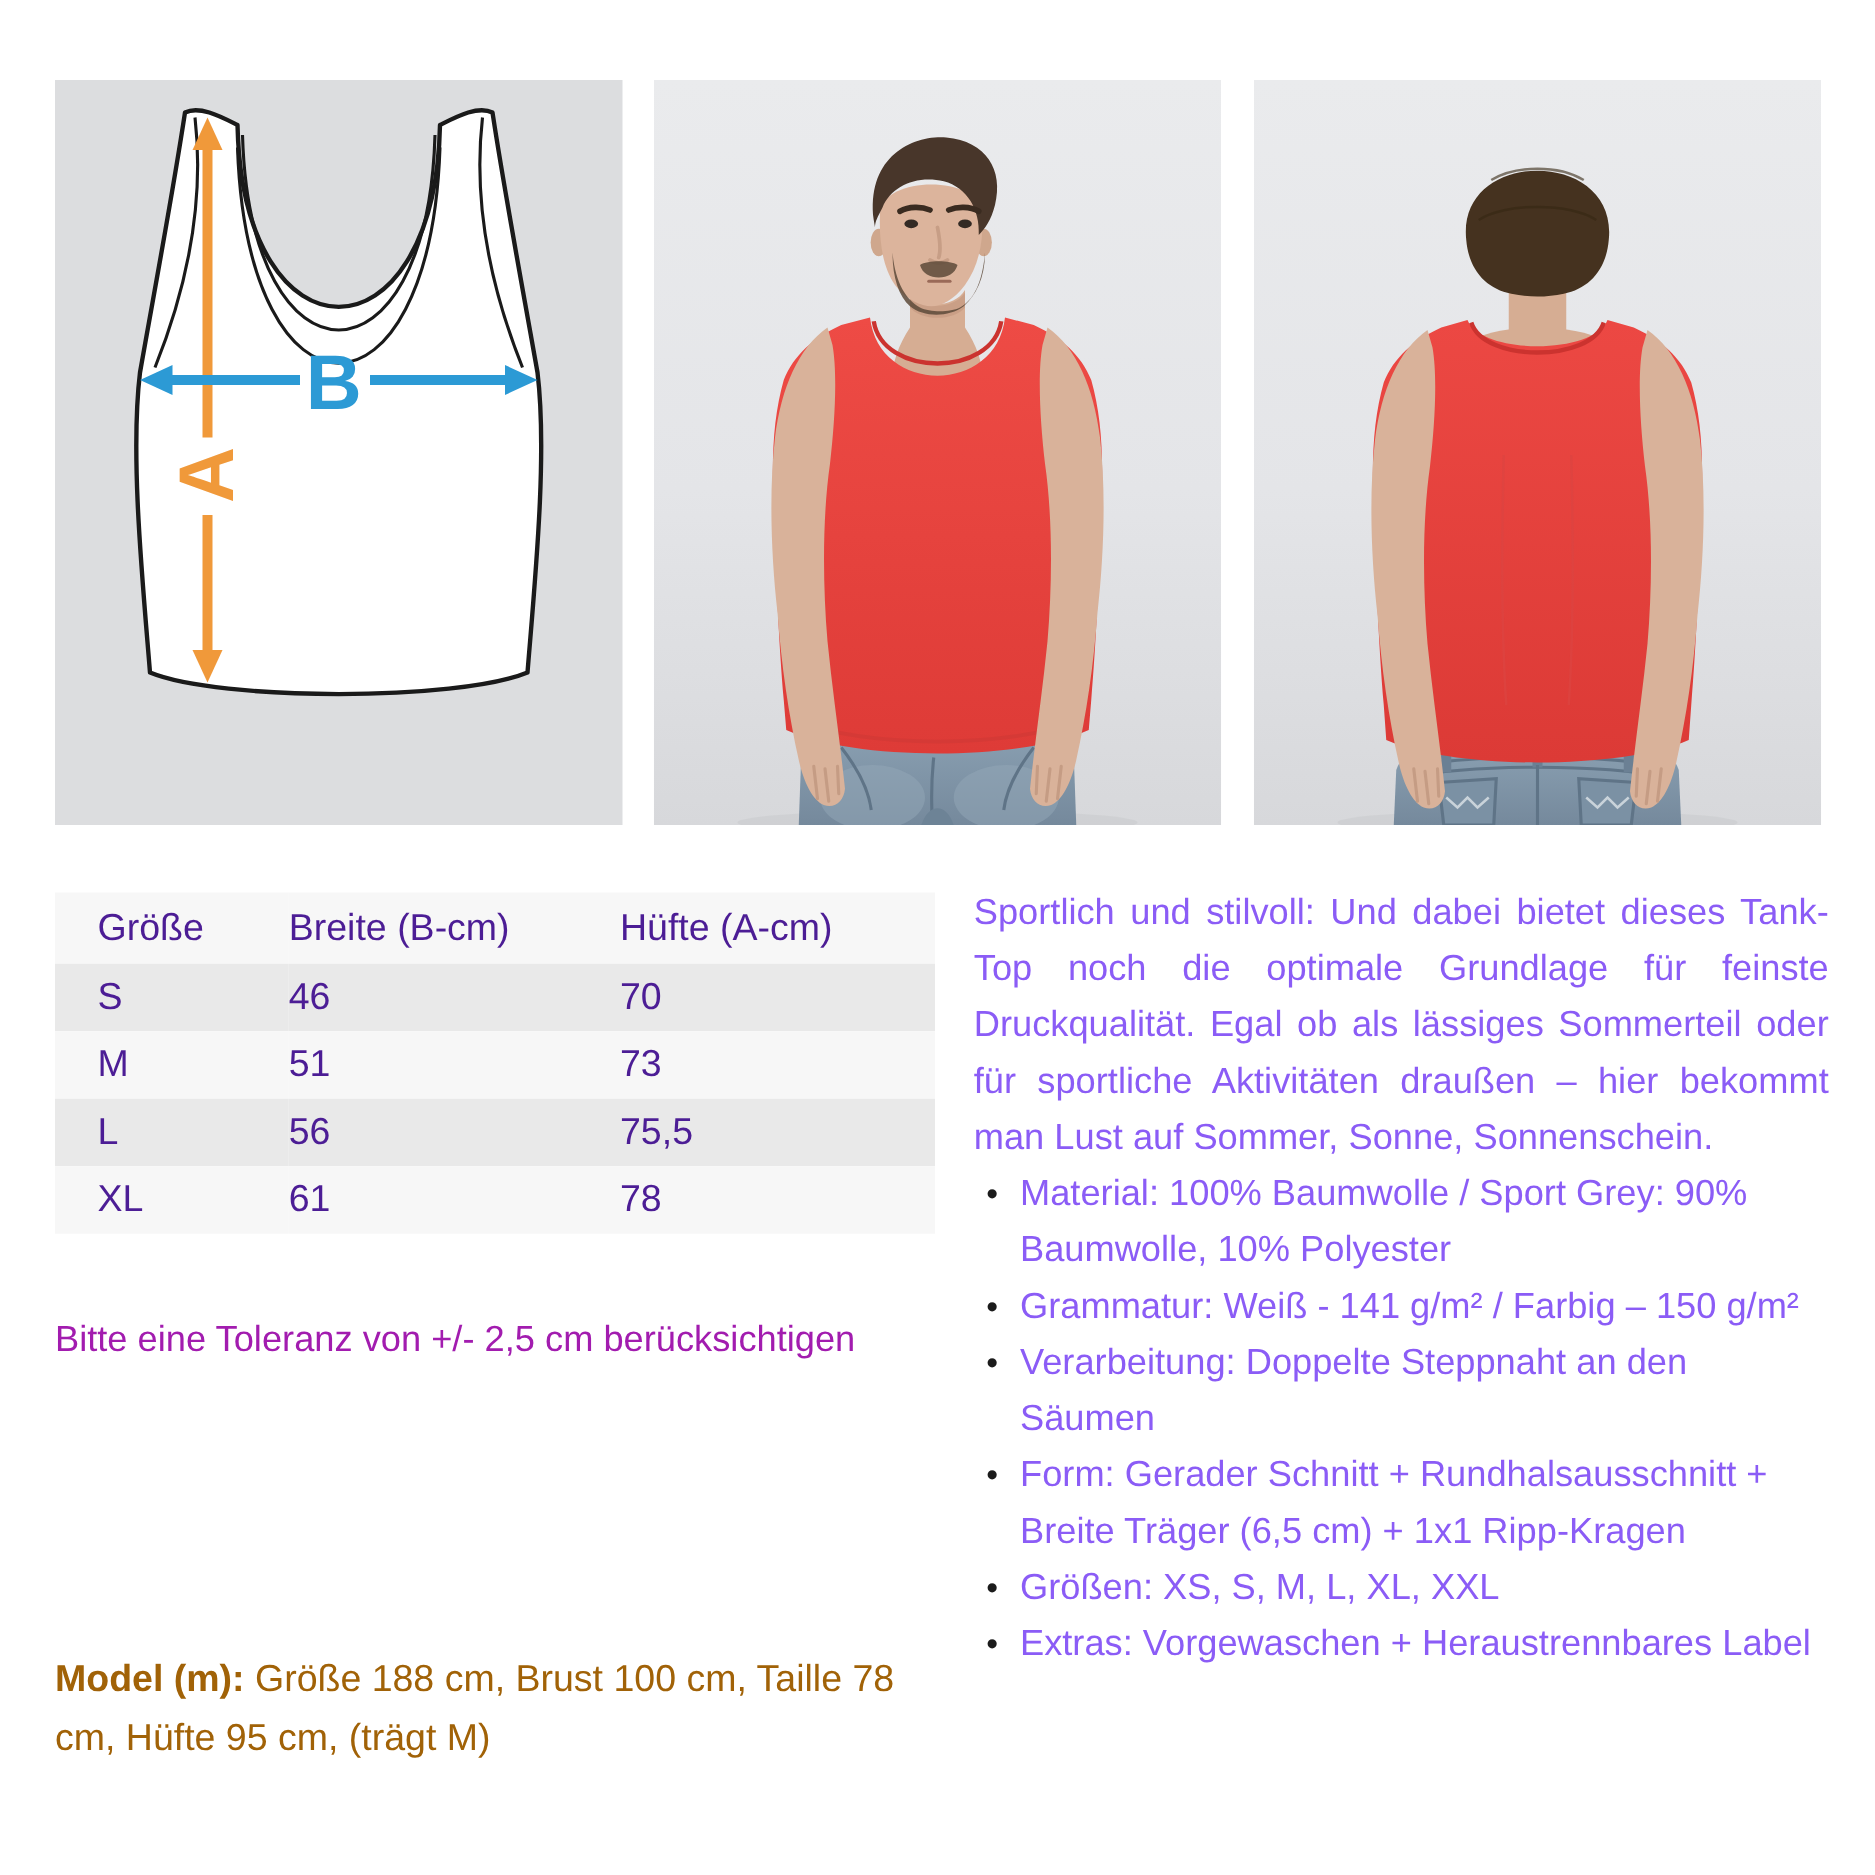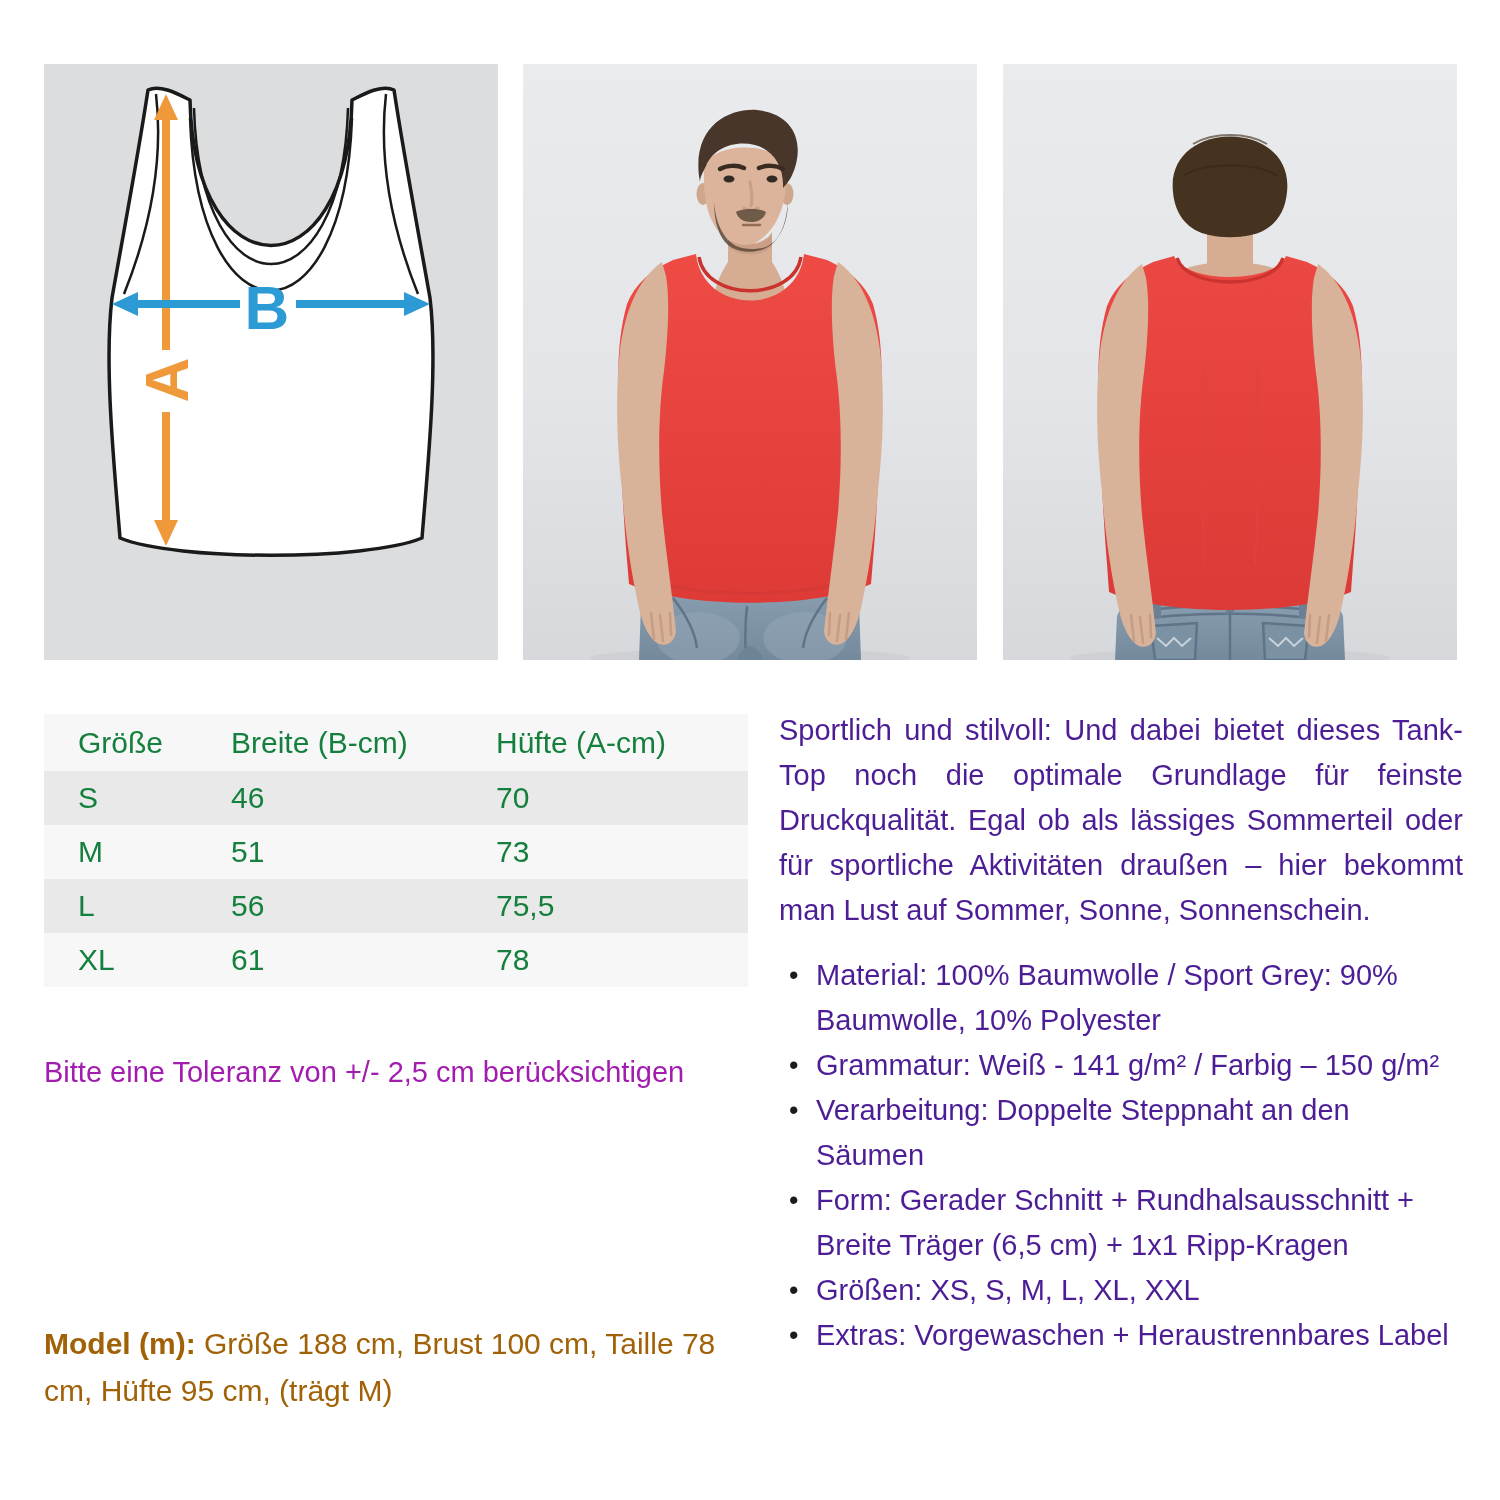--- a/index.html
+++ b/index.html
@@ -17,21 +17,21 @@
 
   svg text.dim-letter{
     font-family:"Liberation Sans",sans-serif;
     font-weight:bold;font-size:62px;
   }
 
   
   #size-table{
     position:absolute;left:44px;top:714px;width:704px;
     border-collapse:collapse;table-layout:fixed;
-    font-size:30px;color:#15803d;
+    font-size:30px;color:#4c1d95;
   }
   #size-table col.c1{width:187px;}
   #size-table col.c2{width:265px;}
   #size-table col.c3{width:252px;}
   #size-table th,#size-table td{
     font-weight:normal;text-align:left;vertical-align:middle;
     padding:0 0 0 0;
   }
   #size-table th:first-child,#size-table td:first-child{padding-left:34px;}
   #size-table thead tr{height:57px;background:#f7f7f7;}
@@ -45,25 +45,25 @@
   }
   #model-info{
     position:absolute;left:44px;top:1320px;width:720px;
     font-size:30px;line-height:47px;color:#a16207;
   }
   #model-info .bold{font-weight:bold;}
 
   
   #description{
     position:absolute;left:779px;top:708px;width:684px;
-    font-size:29px;line-height:45px;color:#4c1d95;
+    font-size:29px;line-height:45px;color:#8b5cf6;
   }
   #description p{margin:0;text-align:justify;}
   #description ul{
-    list-style:none;margin:20px 0 0 0;padding:0;
+    list-style:none;margin:0 0 0 0;padding:0;
   }
   #description li{
     position:relative;padding-left:37px;text-align:left;
   }
   #description li::before{
     content:"\2022";
     position:absolute;left:10px;top:0;
     font-size:27px;color:#1b1b1b;
   }
 </style>

